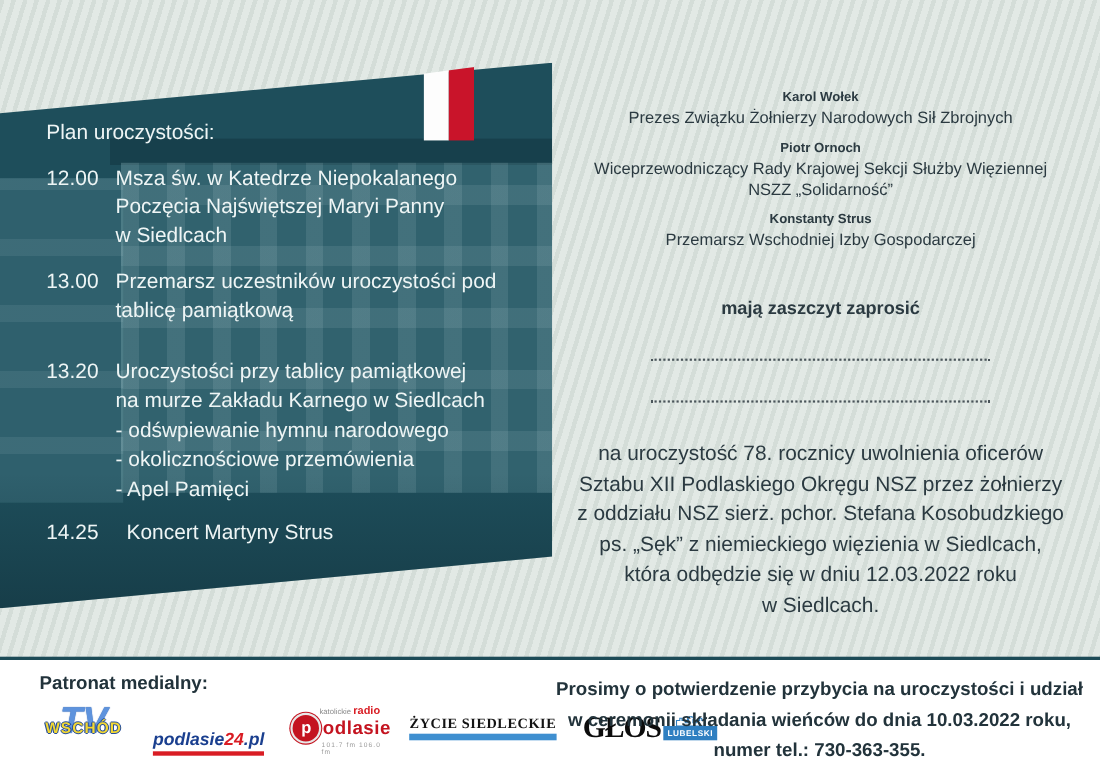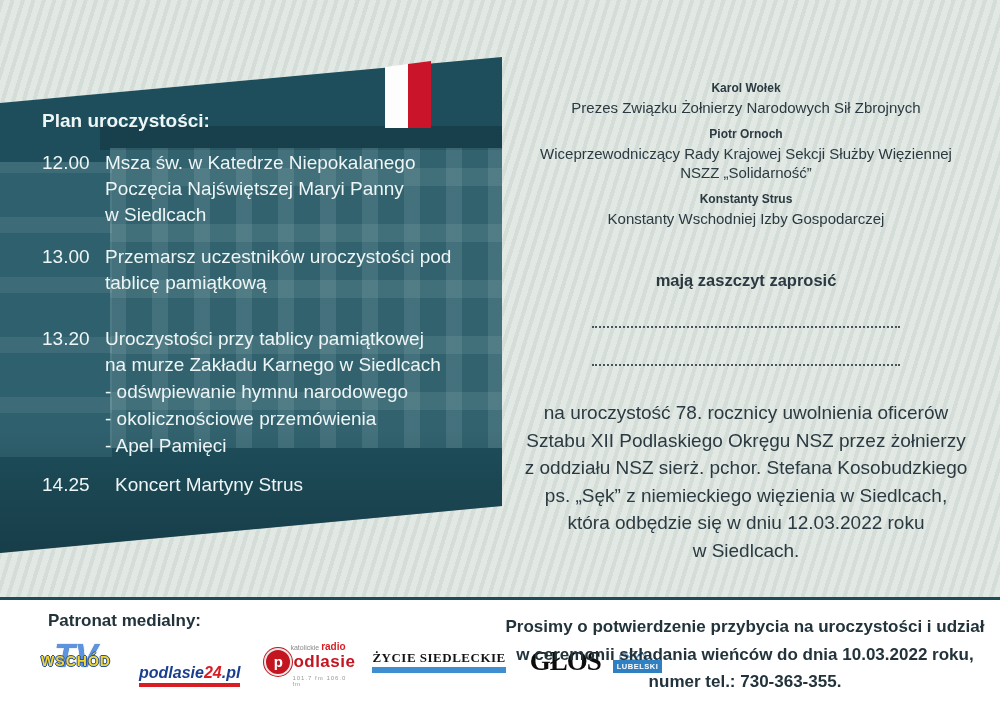--- a/index.html
+++ b/index.html
@@ -40,21 +40,21 @@
     background:rgba(12,42,52,0.38);
   }
   .bldg-ground{
     position:absolute;left:0;top:430px;width:502px;height:130px;
     background:linear-gradient(rgba(0,0,0,0), rgba(8,28,36,0.35));
   }
   .panel-content{
     position:absolute;left:42px;top:108px;width:445px;
     color:#eef5f5;font-size:19px;line-height:26px;
   }
-  .panel-title{margin:0 0 16px 0;font-size:19px;font-weight:700;}
+  .panel-title{margin:0 0 16px 0;font-size:19px;font-weight:400;}
   .sched-row{display:flex;}
   .sched-row .time{width:63px;flex-shrink:0;}
   .pre{white-space:pre-line;}
   .mt16{margin-top:16px;}
   .mt30{margin-top:30px;}
   .mt13{margin-top:13px;}
   .subitems{margin-top:1px;}
   .subitem{margin-top:1px;}
   .indent-extra{padding-left:10px;}
   
@@ -81,21 +81,21 @@
   }
   .dotted.l1{top:326px;}
   .dotted.l2{top:364px;}
   .invitation-text{
     position:absolute;left:0;top:399px;width:100%;text-align:center;
     font-size:19px;line-height:27.5px;font-weight:500;color:#2b3a41;
   }
   
   .footer-divider{position:absolute;left:0;top:597px;width:1000px;height:3px;background:#1d4b57;}
   .footer-band{position:absolute;left:0;top:600px;width:1000px;height:113px;background:#ffffff;}
-  .patron-label{position:absolute;left:48px;top:611px;font-size:17px;font-weight:700;color:#22333b;}
+  .patron-label{position:absolute;left:36px;top:611px;font-size:17px;font-weight:700;color:#22333b;}
   .rsvp{
     position:absolute;left:505px;top:613px;width:480px;text-align:center;
     font-size:17px;line-height:27.5px;font-weight:600;color:#22333b;
   }
   .logos{position:absolute;left:37px;top:638px;display:flex;align-items:center;gap:24px;height:46px;}
   
   .logo-tvwschod{position:relative;width:78px;height:42px;}
   .logo-tvwschod .tv{
     position:absolute;left:50%;top:-4px;transform:translateX(-50%);
     font-size:34px;font-weight:800;font-style:italic;color:#5e93dd;
@@ -134,21 +134,21 @@
   
   .logo-glos{display:flex;align-items:flex-end;}
   .logo-glos .glos{
     font-family:"Liberation Serif", serif;font-size:27px;font-weight:800;
     color:#0c0c0c;line-height:24px;letter-spacing:-1px;
   }
   .logo-glos .right{margin-left:2px;display:flex;flex-direction:column;align-items:center;}
   .logo-glos .castle{width:30px;height:9px;display:block;}
   .logo-glos .box{
     background:#2f7fc1;color:#fff;font-size:7.5px;font-weight:700;
-    padding:2px 4px;letter-spacing:0.5px;margin-left:10px;
+    padding:2px 4px;letter-spacing:0.5px;
   }
 </style>
 </head>
 <body>
 
 <div id="canvas">
 
   <div class="teal-panel">
     <div class="photo-layer">
       <div class="bldg-roof"></div>
@@ -205,21 +205,21 @@
         <div class="org-name">Karol Wołek</div>
         <div class="org-title pre">Prezes Związku Żołnierzy Narodowych Sił Zbrojnych</div>
       </div>
       <div class="org-group">
         <div class="org-name">Piotr Ornoch</div>
         <div class="org-title pre">Wiceprzewodniczący Rady Krajowej Sekcji Służby Więziennej
 NSZZ „Solidarność”</div>
       </div>
       <div class="org-group">
         <div class="org-name">Konstanty Strus</div>
-        <div class="org-title pre">Konstanty Wschodniej Izby Gospodarczej</div>
+        <div class="org-title pre">Przemarsz Wschodniej Izby Gospodarczej</div>
       </div>
     </div>
 
     <div class="invite-line">mają zaszczyt zaprosić</div>
 
     <div class="dotted l1"></div>
     <div class="dotted l2"></div>
 
     <div class="invitation-text pre">na uroczystość 78. rocznicy uwolnienia oficerów
 Sztabu XII Podlaskiego Okręgu NSZ przez żołnierzy

